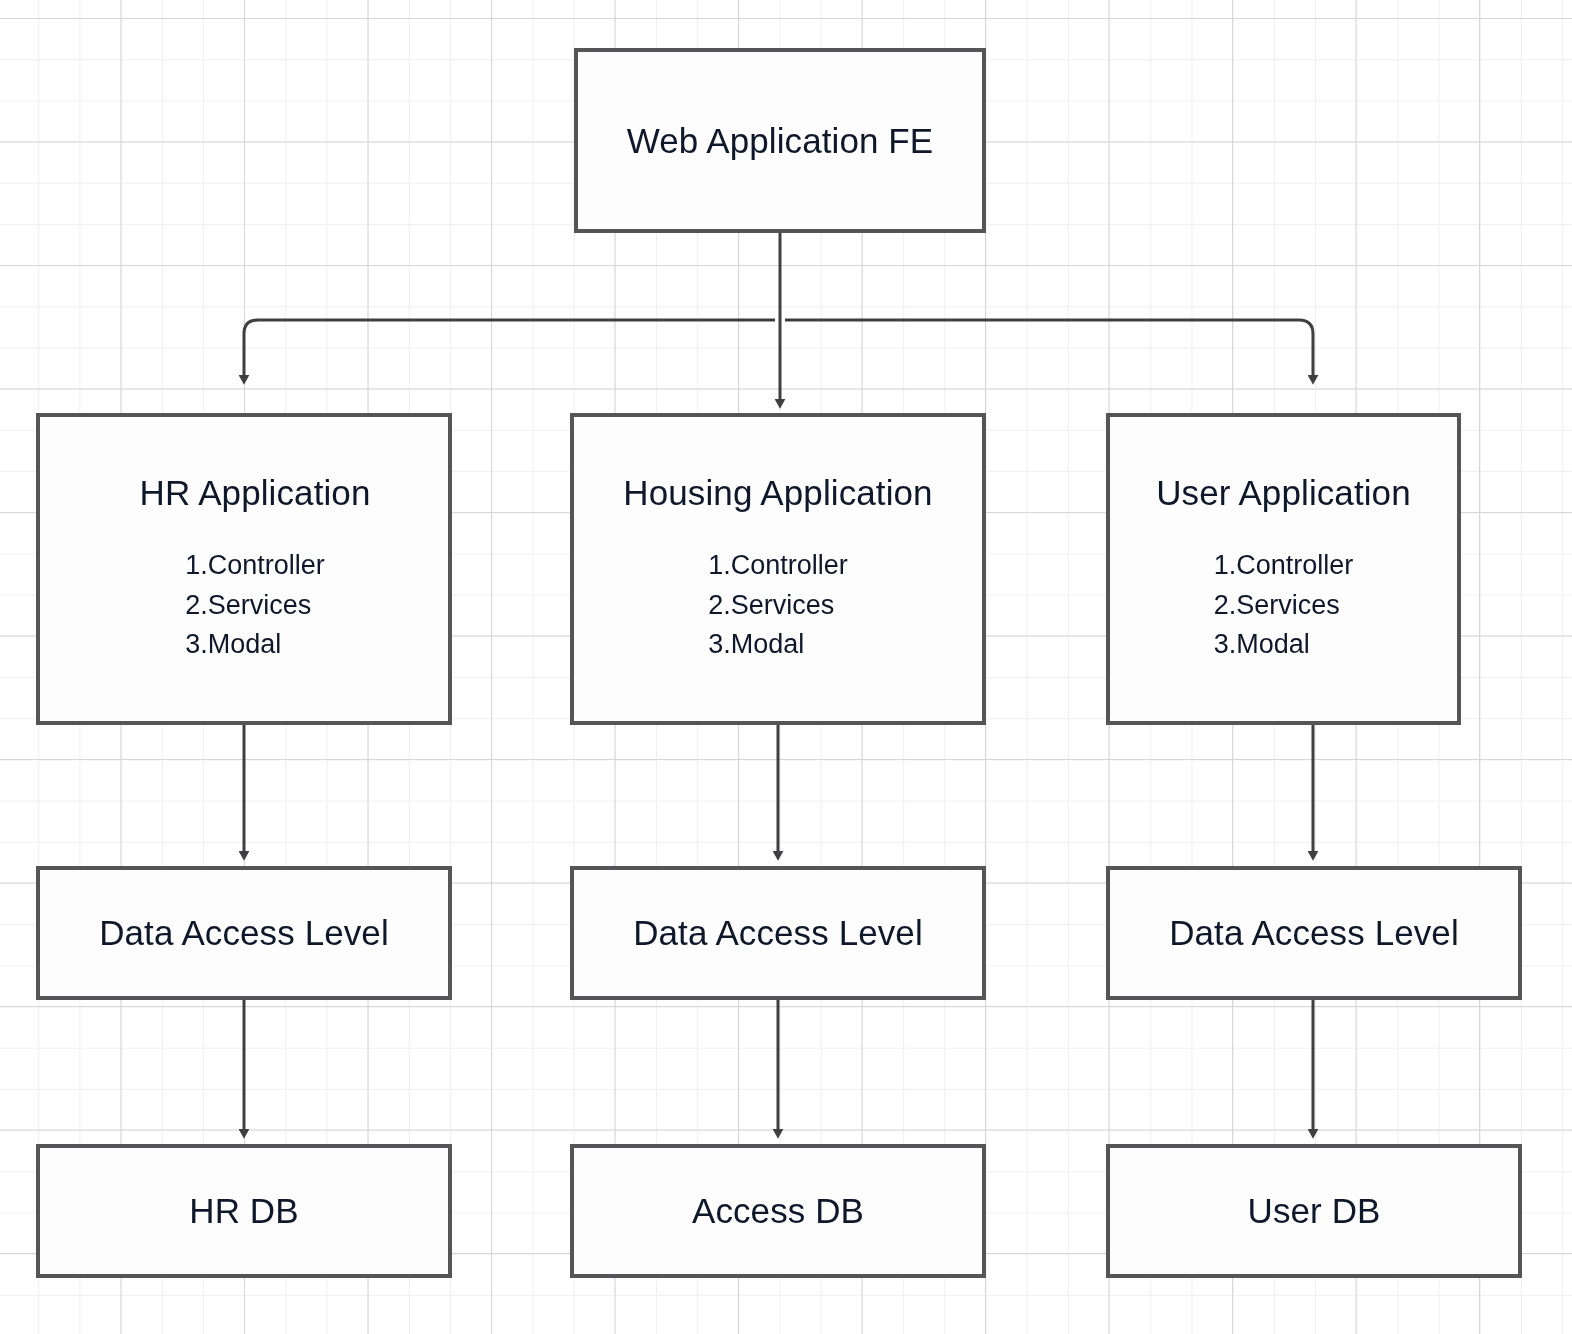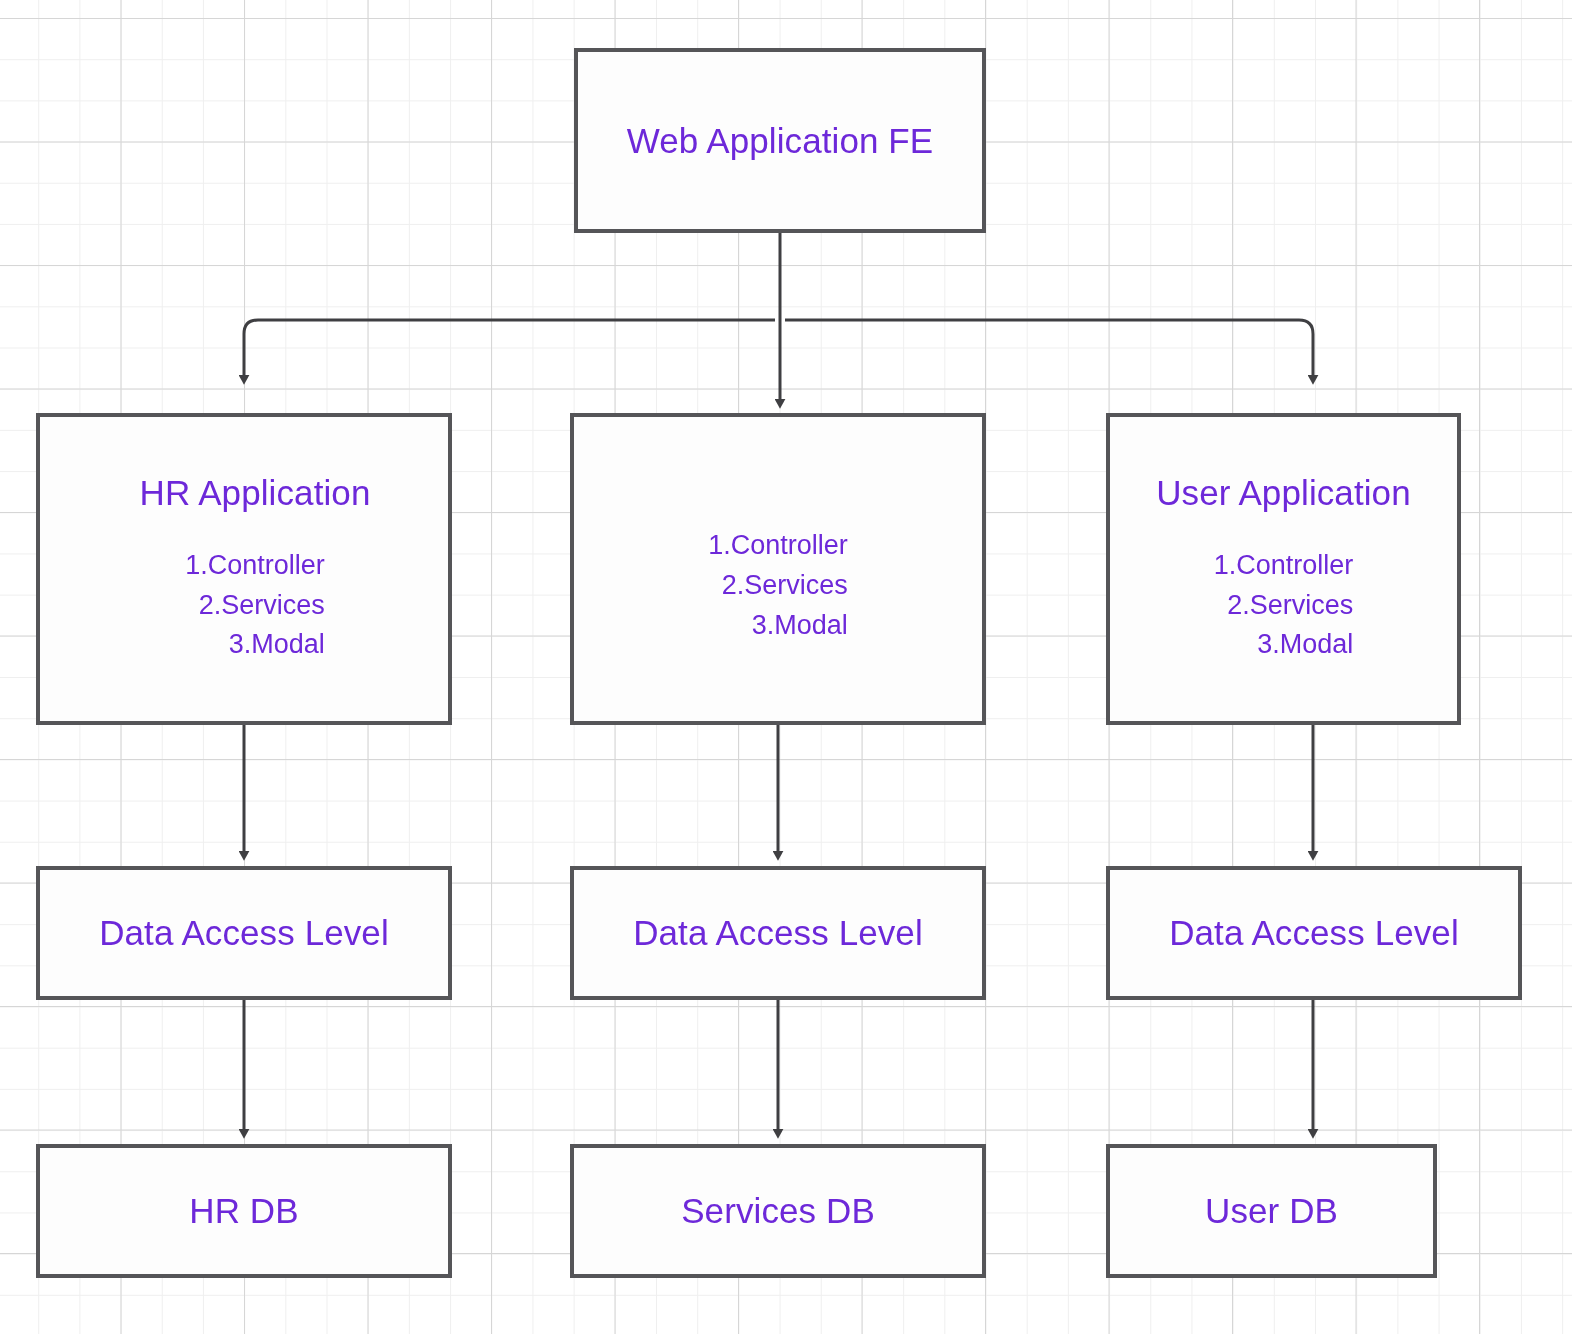--- a/index.html
+++ b/index.html
@@ -38,22 +38,22 @@
   }
   .node {
     position: absolute;
     box-sizing: border-box;
     background: #fdfdfd;
     border: 4px solid #555558;
     display: flex;
     flex-direction: column;
     align-items: center;
     justify-content: center;
-    color: #6d28d9;
-    text-align: right;
+    color: #0f172a;
+    text-align: left;
   }
   .node .title {
     font-size: 35px;
     line-height: 1.12;
     letter-spacing: 0.1px;
     white-space: nowrap;
   }
   .node .layers {
     margin-top: 34px;
     font-size: 27px;
@@ -68,21 +68,21 @@
   #node-hr-app       { left: 36px;   top: 413px;  width: 416px; height: 312px; padding-left: 22px; }
   #node-housing-app  { left: 570px;  top: 413px;  width: 416px; height: 312px; }
   #node-user-app     { left: 1106px; top: 413px;  width: 355px; height: 312px; }
 
   #node-dal-hr       { left: 36px;   top: 866px;  width: 416px; height: 134px; }
   #node-dal-housing  { left: 570px;  top: 866px;  width: 416px; height: 134px; }
   #node-dal-user     { left: 1106px; top: 866px;  width: 416px; height: 134px; }
 
   #node-hr-db        { left: 36px;   top: 1144px; width: 416px; height: 134px; }
   #node-housing-db   { left: 570px;  top: 1144px; width: 416px; height: 134px; }
-  #node-user-db      { left: 1106px; top: 1144px; width: 331px; height: 134px; }
+  #node-user-db      { left: 1106px; top: 1144px; width: 416px; height: 134px; }
 </style>
 </head>
 <body>
 
 <div id="canvas">
 
   <svg class="edges" viewBox="0 0 1572 1334" xmlns="http://www.w3.org/2000/svg">
     <defs>
       <marker id="arrowhead" markerWidth="10" markerHeight="11" refX="1.2" refY="5.5" orient="auto" markerUnits="userSpaceOnUse">
         <path d="M0,0 L10,5.5 L0,11 z" fill="#3f3f42"></path>
@@ -113,20 +113,21 @@
   <div class="node" id="node-hr-app">
     <div class="title">HR Application</div>
     <div class="layers">
       <div>1.Controller</div>
       <div>2.Services</div>
       <div>3.Modal</div>
     </div>
   </div>
 
   <div class="node" id="node-housing-app">
+    <div class="title">Housing Application</div>
     <div class="layers">
       <div>1.Controller</div>
       <div>2.Services</div>
       <div>3.Modal</div>
     </div>
   </div>
 
   <div class="node" id="node-user-app">
     <div class="title">User Application</div>
     <div class="layers">
@@ -143,19 +144,19 @@
     <div class="title">Data Access Level</div>
   </div>
   <div class="node" id="node-dal-user">
     <div class="title">Data Access Level</div>
   </div>
 
   <div class="node" id="node-hr-db">
     <div class="title">HR DB</div>
   </div>
   <div class="node" id="node-housing-db">
-    <div class="title">Services DB</div>
+    <div class="title">Access DB</div>
   </div>
   <div class="node" id="node-user-db">
     <div class="title">User DB</div>
   </div>
 
 </div>
 
 </body></html>

